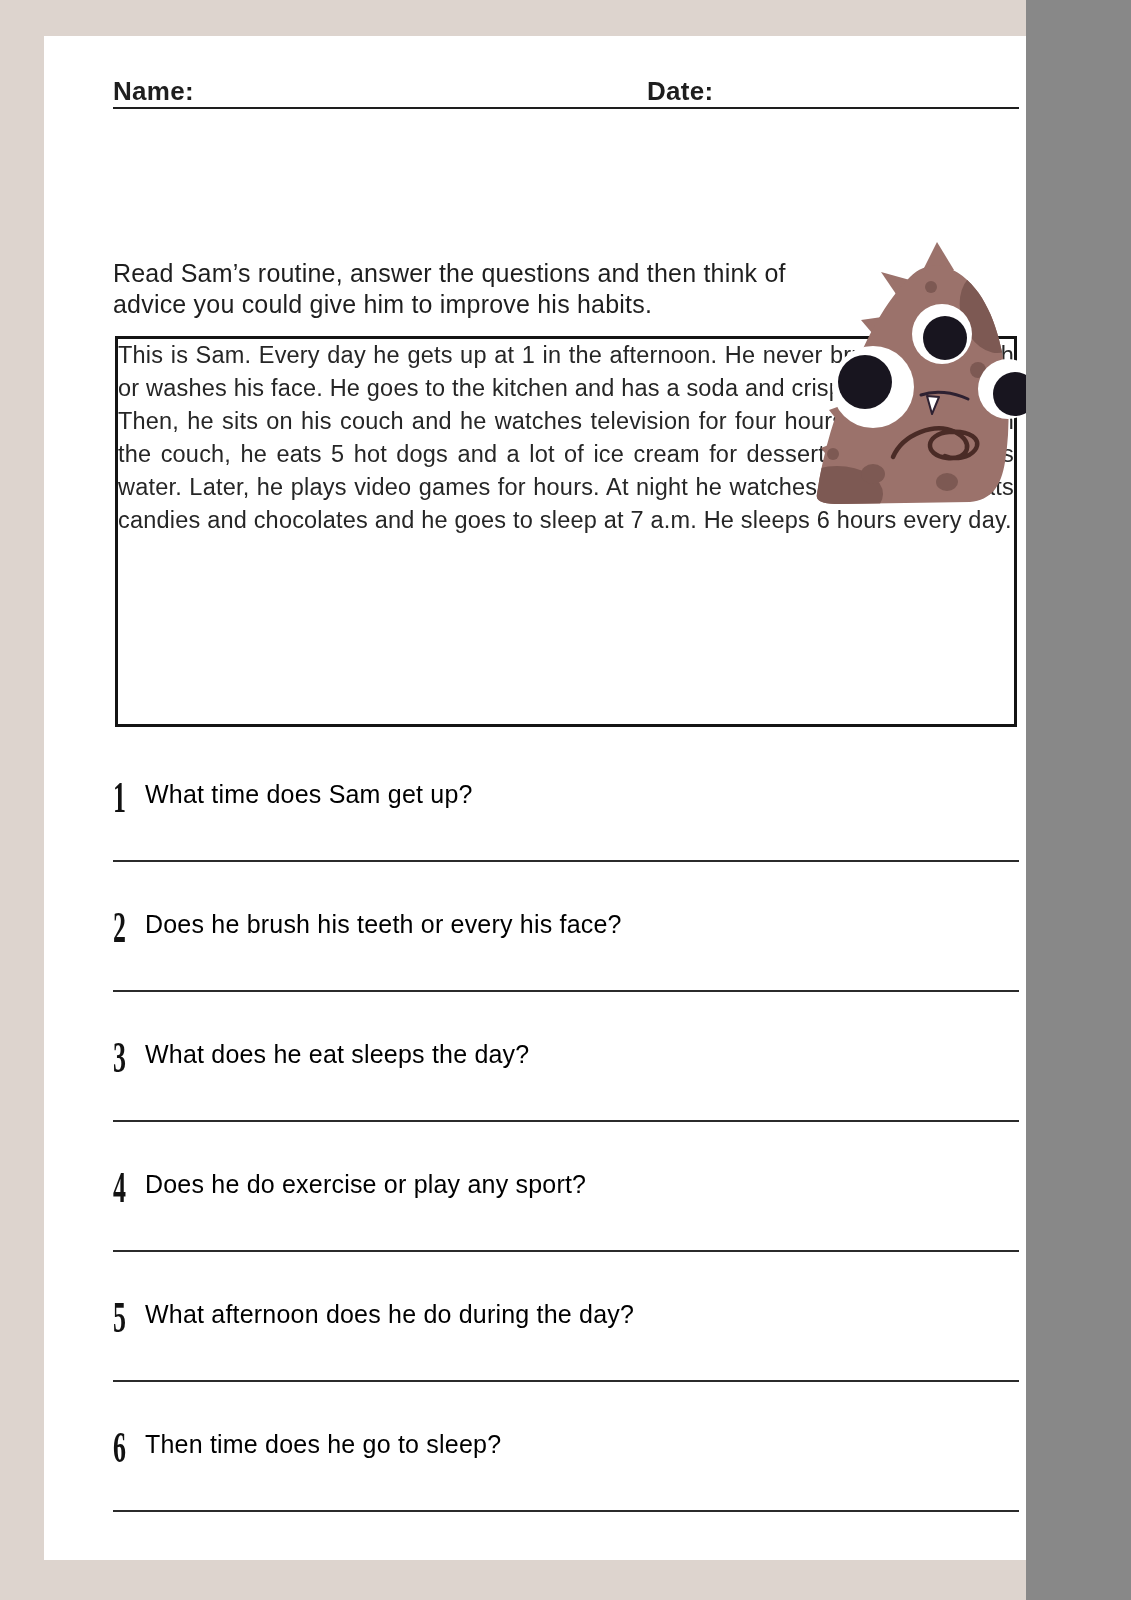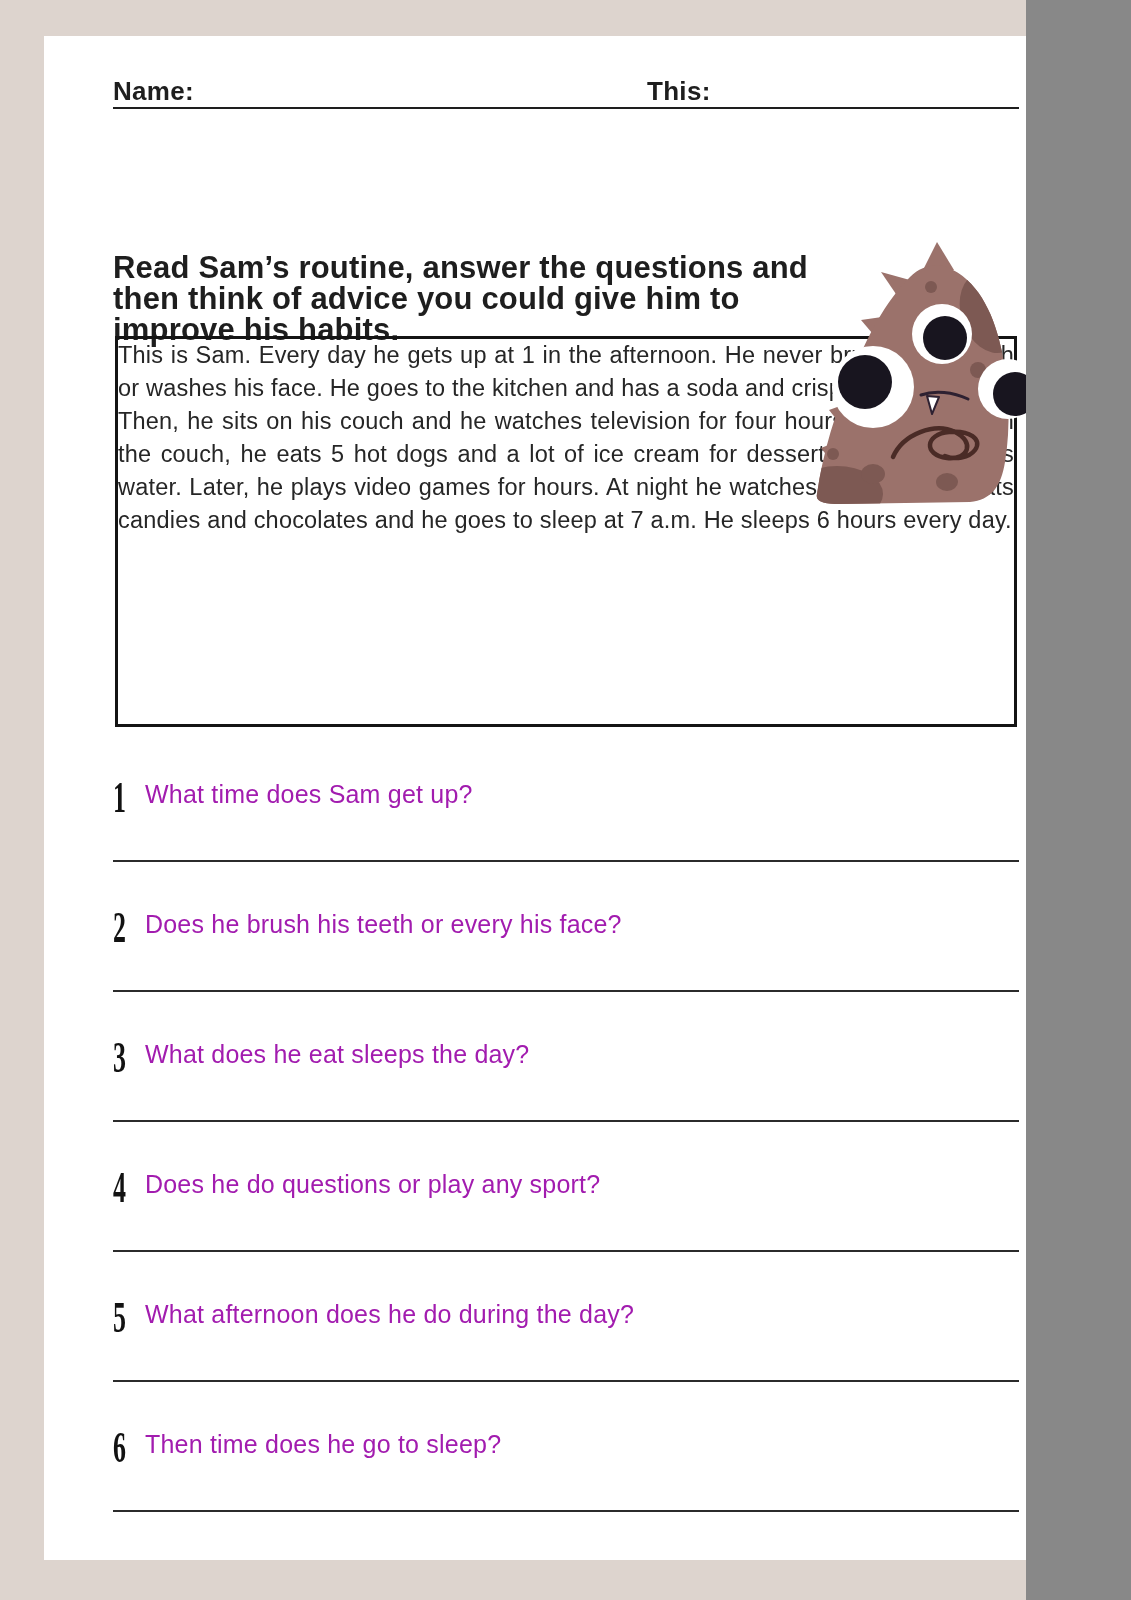--- a/index.html
+++ b/index.html
@@ -46,22 +46,22 @@
     white-space:nowrap;
     color:#121212;
     transform:scale(0.74,1.28);
     transform-origin:left top;
     letter-spacing:1px;
     word-spacing:14px;
     display:inline-block;
   }
   .instructions{
     position:absolute;
-    left:69px;top:216px;width:700px;
-    font-size:31px;font-weight:700;
+    left:69px;top:222px;width:700px;
+    font-size:25px;font-weight:400;
     line-height:31px;
     color:var(--ink,#1e1e1e);
     letter-spacing:.2px;
   }
   .passage-box{
     position:absolute;
     left:71px;top:300px;
     width:902px;min-height:391px;
     box-sizing:border-box;
     border:3px solid #141414;
@@ -108,39 +108,39 @@
     color:#121212;
     transform:scale(0.72,1.25);
     transform-origin:left top;
     display:inline-block;
     width:32px;
     flex:0 0 32px;
   }
   .q-text{
     font-size:25px;
     line-height:30px;
-    color:#a21caf;
+    color:#000000;
     letter-spacing:.2px;
     padding-top:1px;
   }
   .answer-line{
     position:absolute;
     left:0;top:82px;
     width:906px;height:0;
     border-top:2.5px solid #2b2b2b;
   }
 </style>
 </head>
 <body>
 
 <div class="frame">
   <div class="paper">
 
     <span class="hdr-label name-label">Name:</span>
-    <span class="hdr-label date-label">This:</span>
+    <span class="hdr-label date-label">Date:</span>
     <div class="hdr-line"></div>
 
 
     <div class="instructions">Read Sam’s routine, answer the questions and then think of advice you could give him to improve his habits.</div>
 
     <div class="passage-box">
       <p class="para1">This is Sam. Every day he gets up at 1 in the afternoon. He never brushes his teeth or washes his face. He goes to the kitchen and has a soda and crisps for breakfast.</p>
       <p class="para2">Then, he sits on his couch and he watches television for four hours. While he is on the couch, he eats 5 hot dogs and a lot of ice cream for dessert. He never drinks water. Later, he plays video games for hours. At night he watches TV again, he eats candies and chocolates and he goes to sleep at 7 a.m. He sleeps 6 hours every day.</p>
     </div>
 
@@ -209,21 +209,21 @@
         <div class="q-row">
           <span class="q-num">3</span>
           <span class="q-text">What does he eat sleeps the day?</span>
         </div>
         <div class="answer-line"></div>
       </div>
 
       <div class="q-item">
         <div class="q-row">
           <span class="q-num">4</span>
-          <span class="q-text">Does he do questions or play any sport?</span>
+          <span class="q-text">Does he do exercise or play any sport?</span>
         </div>
         <div class="answer-line"></div>
       </div>
 
       <div class="q-item">
         <div class="q-row">
           <span class="q-num">5</span>
           <span class="q-text">What afternoon does he do during the day?</span>
         </div>
         <div class="answer-line"></div>

